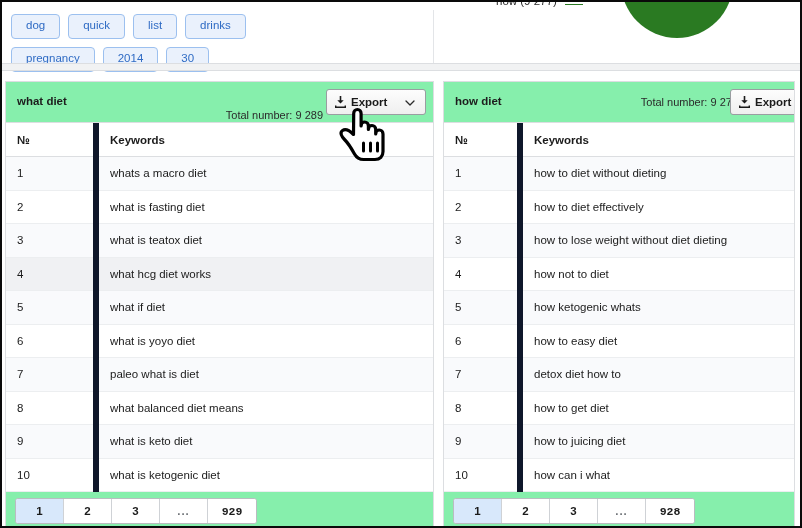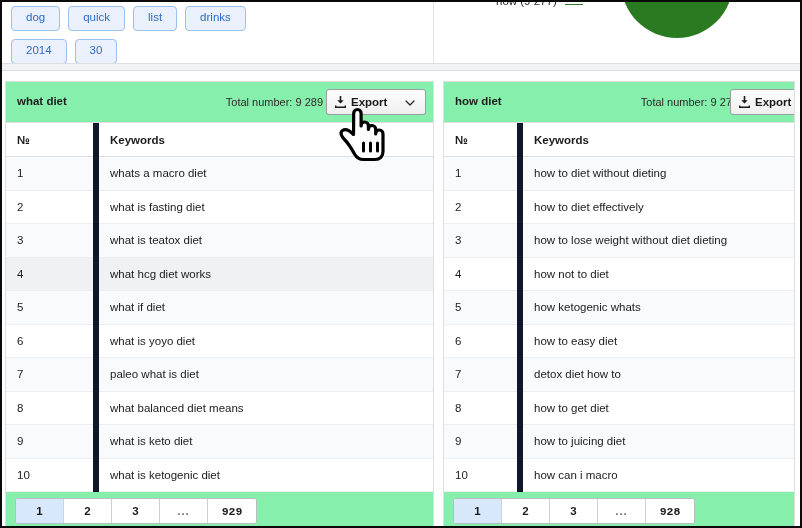--- a/index.html
+++ b/index.html
@@ -29,21 +29,21 @@
   
   #top-zone {
     position: absolute;
     left: 0; top: 0;
     width: 798px;
     height: 61px;
     background: #ffffff;
   }
   #tag-area {
     position: absolute;
-    left: 0; top: 0;
+    left: 0; top: 8px;
     width: 432px;
     height: 61px;
     background: #ffffff;
     border-right: 1px solid #e3e5e8;
     box-sizing: border-box;
   }
   #tag-rows {
     padding: 4px 0 0 9px;
   }
   .tag-row {
@@ -150,21 +150,21 @@
     font-weight: bold;
     color: #1d1d1d;
   }
   .panel-total {
     position: absolute;
     top: 14px;
     font-size: 11px;
     color: #2b2b2b;
     white-space: nowrap;
   }
-  #panel-left  .panel-total { right: 110px; }
+  #panel-left  .panel-total { right: 110px; margin-top: 13px; }
   #panel-right .panel-total { right: 56px; }
 
   .export-btn {
     position: absolute;
     top: 7px;
     height: 26px;
     border: 1px solid #9a9da1;
     border-radius: 3px;
     background: linear-gradient(180deg,#fdfdfd 0%, #efefef 100%);
     box-sizing: border-box;
@@ -273,20 +273,21 @@
 
     <div id="tag-area">
       <div id="tag-rows">
           <div class="tag-row">
             <div class="tag">dog</div>
             <div class="tag">quick</div>
             <div class="tag">list</div>
             <div class="tag">drinks</div>
           </div>
           <div class="tag-row">
+            <div class="tag">pregnancy</div>
             <div class="tag">2014</div>
             <div class="tag">30</div>
           </div>
         </div>
     </div>
 
     <div id="chart-area">
       <div id="pie-clip">
         <div id="pie-circle"></div>
         <div id="pie-label">how (9 277)</div>
@@ -426,21 +427,21 @@
           <tr class="even">
             <td class="col-num">8</td>
             <td class="col-kw">how to get diet</td>
           </tr>
           <tr class="odd">
             <td class="col-num">9</td>
             <td class="col-kw">how to juicing diet</td>
           </tr>
           <tr class="even">
             <td class="col-num">10</td>
-            <td class="col-kw">how can i macro</td>
+            <td class="col-kw">how can i what</td>
           </tr>
         </tbody>
     </table>
     <div class="pager">
         <div class="pg active">1</div>
         <div class="pg">2</div>
         <div class="pg">3</div>
         <div class="pg dots">...</div>
         <div class="pg">928</div>
       </div>

